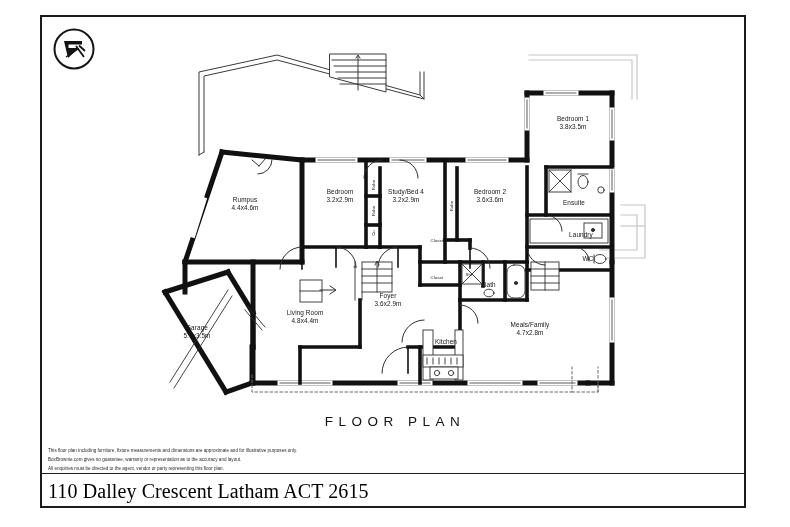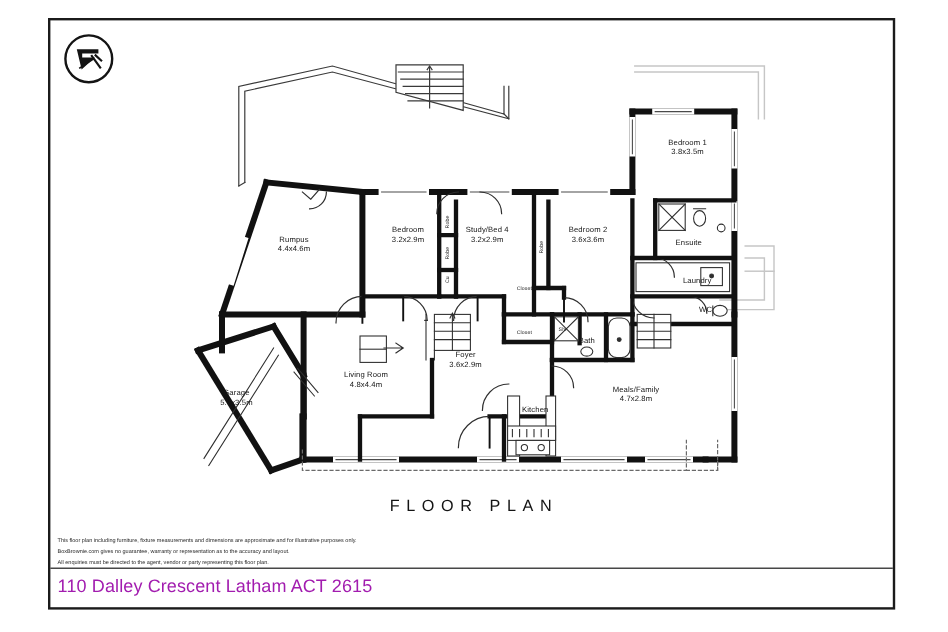--- a/index.html
+++ b/index.html
@@ -36,22 +36,22 @@
       color:#141414;font-weight:400;}
 
   
   #disclaimer{position:absolute;left:48px;top:447px;width:420px;
       font-size:4.6px;line-height:1.95;color:#2a2a2a;}
   #disclaimer div{white-space:nowrap;}
 
   
   #addrbar{position:absolute;left:42px;top:473px;width:702px;height:33px;
       border-top:1.5px solid #1b1b1b;box-sizing:border-box;}
-  #address{position:absolute;left:6px;top:6px;font-size:15px;
-      letter-spacing:.1px;color:#a21caf;}
+  #address{position:absolute;left:6px;top:6px;font-size:20px;
+      letter-spacing:.1px;color:#000000;font-family:Liberation Serif, serif;}
 </style>
 </head>
 <body>
 
 <div id="page">
 
   <div id="frame"></div>
 
   <div id="logo">
     <svg width="44" height="44" viewBox="0 0 44 44">

